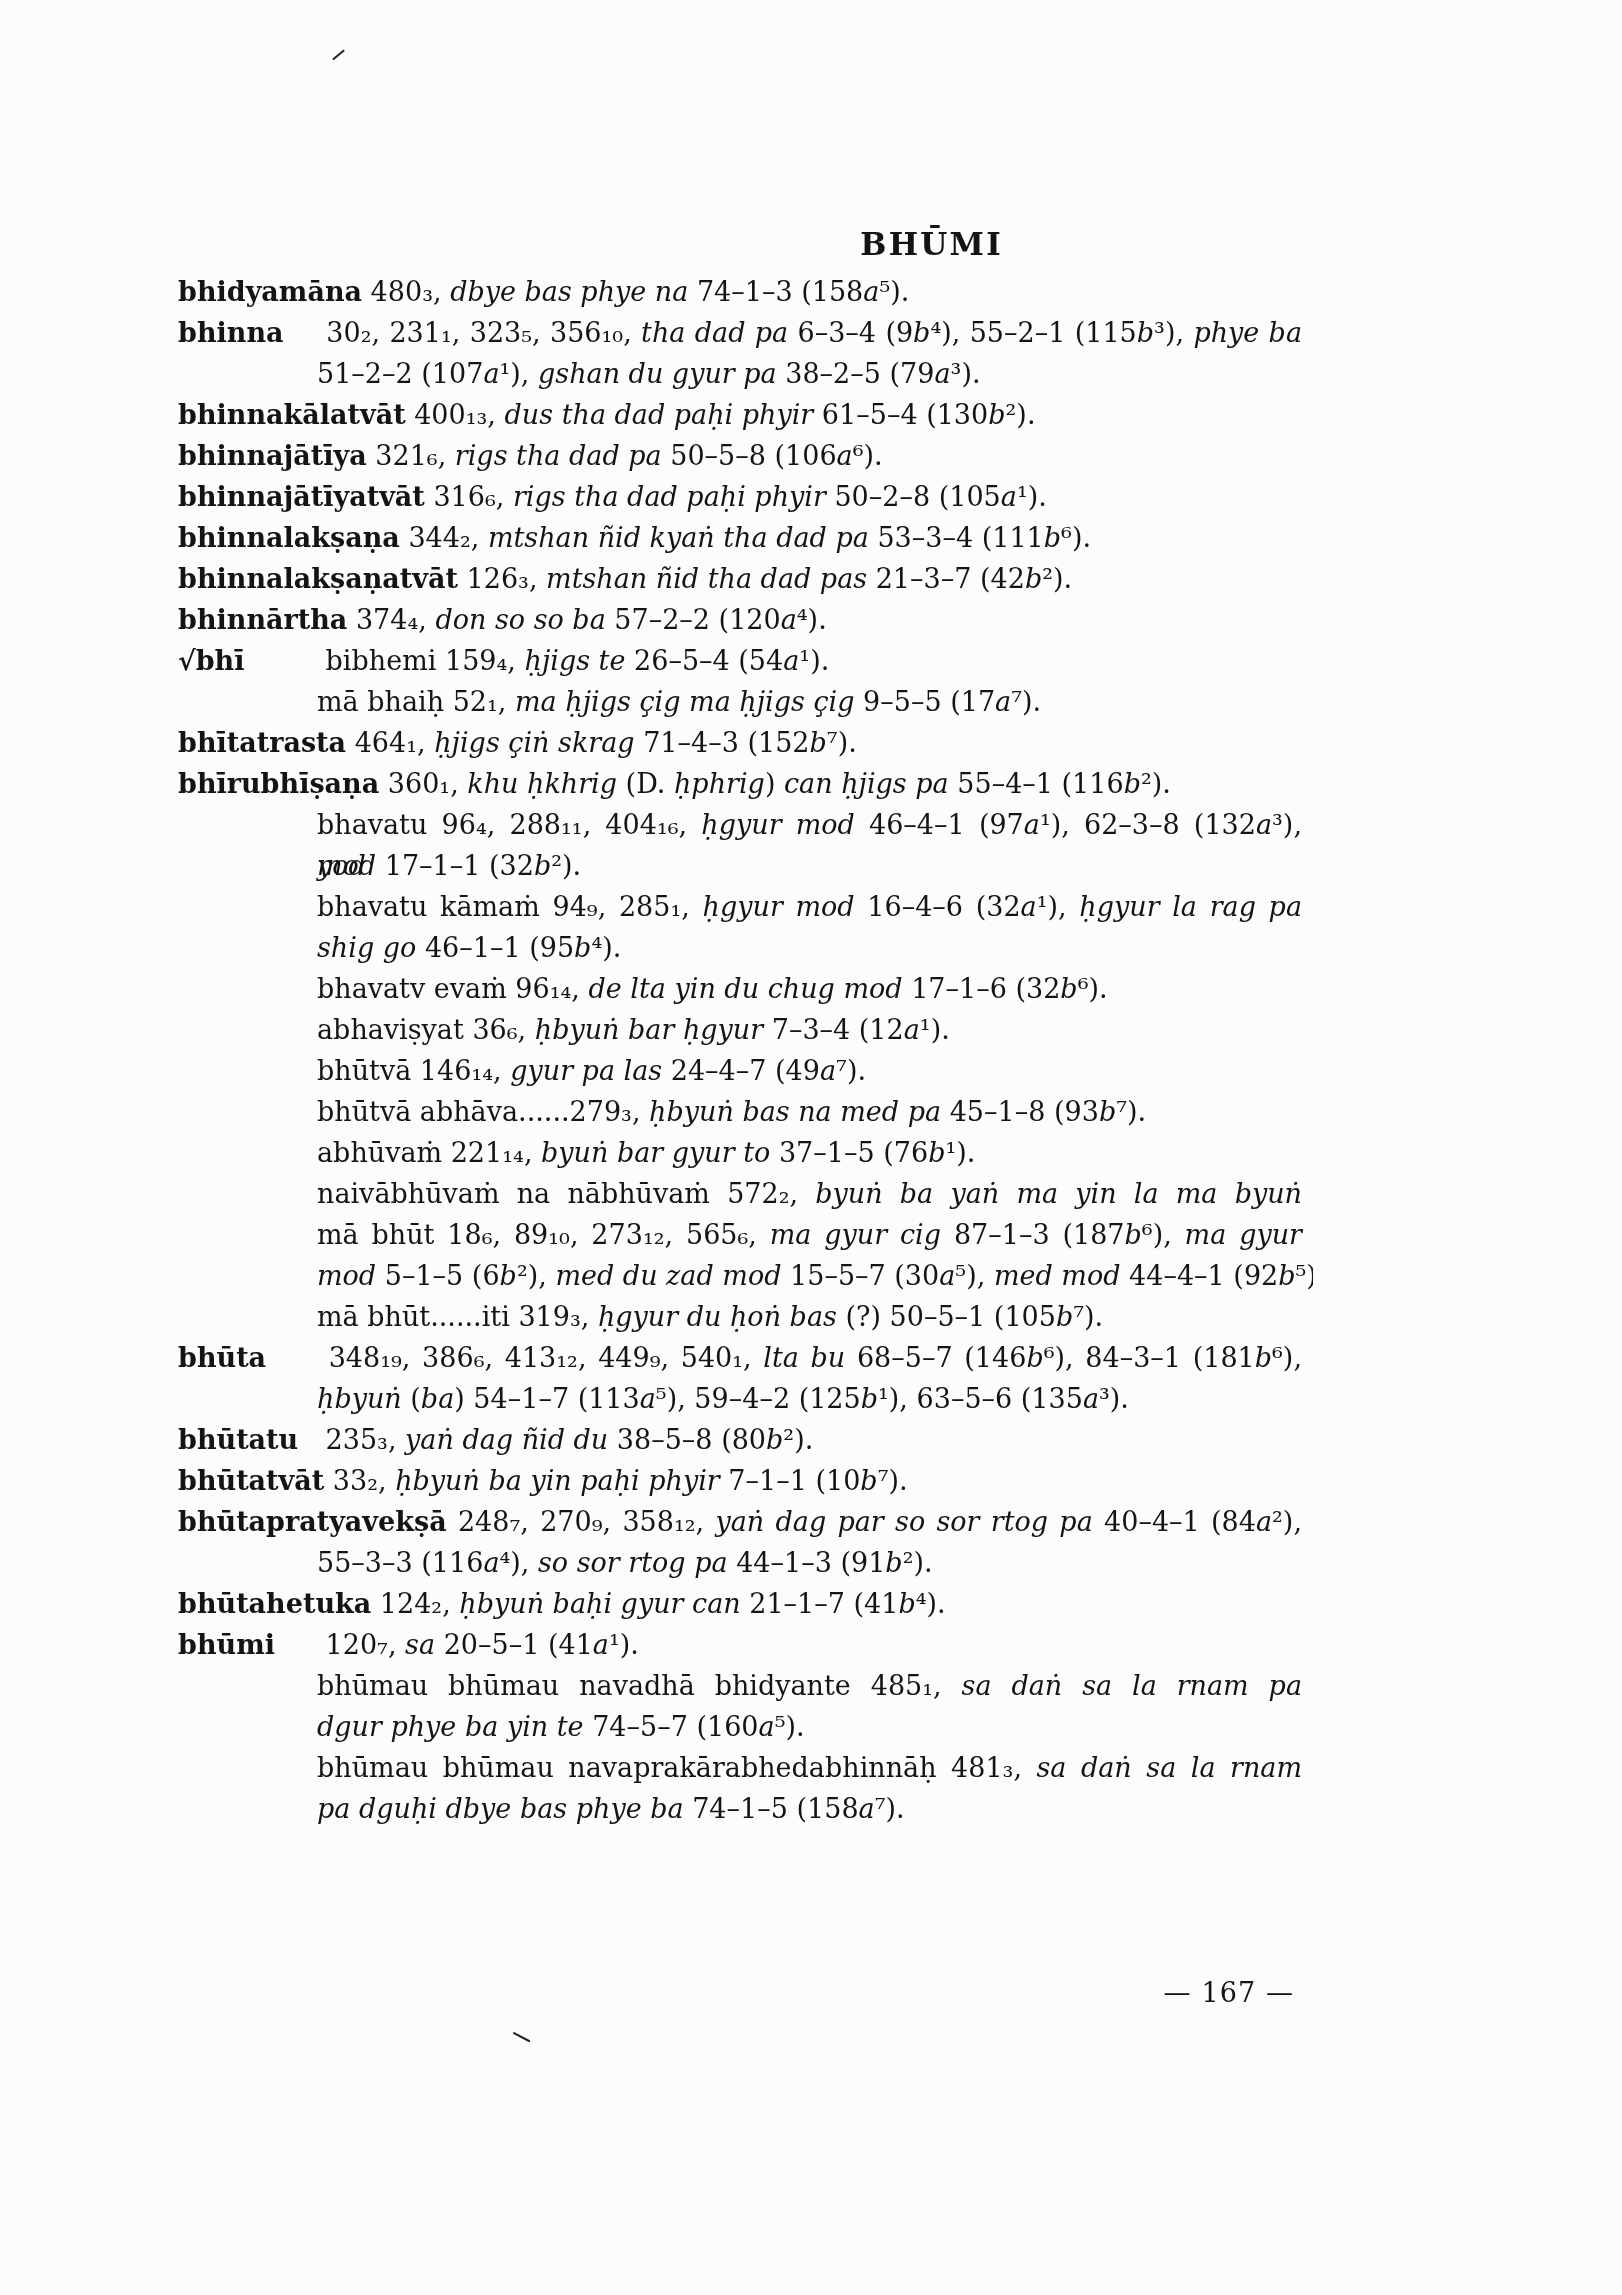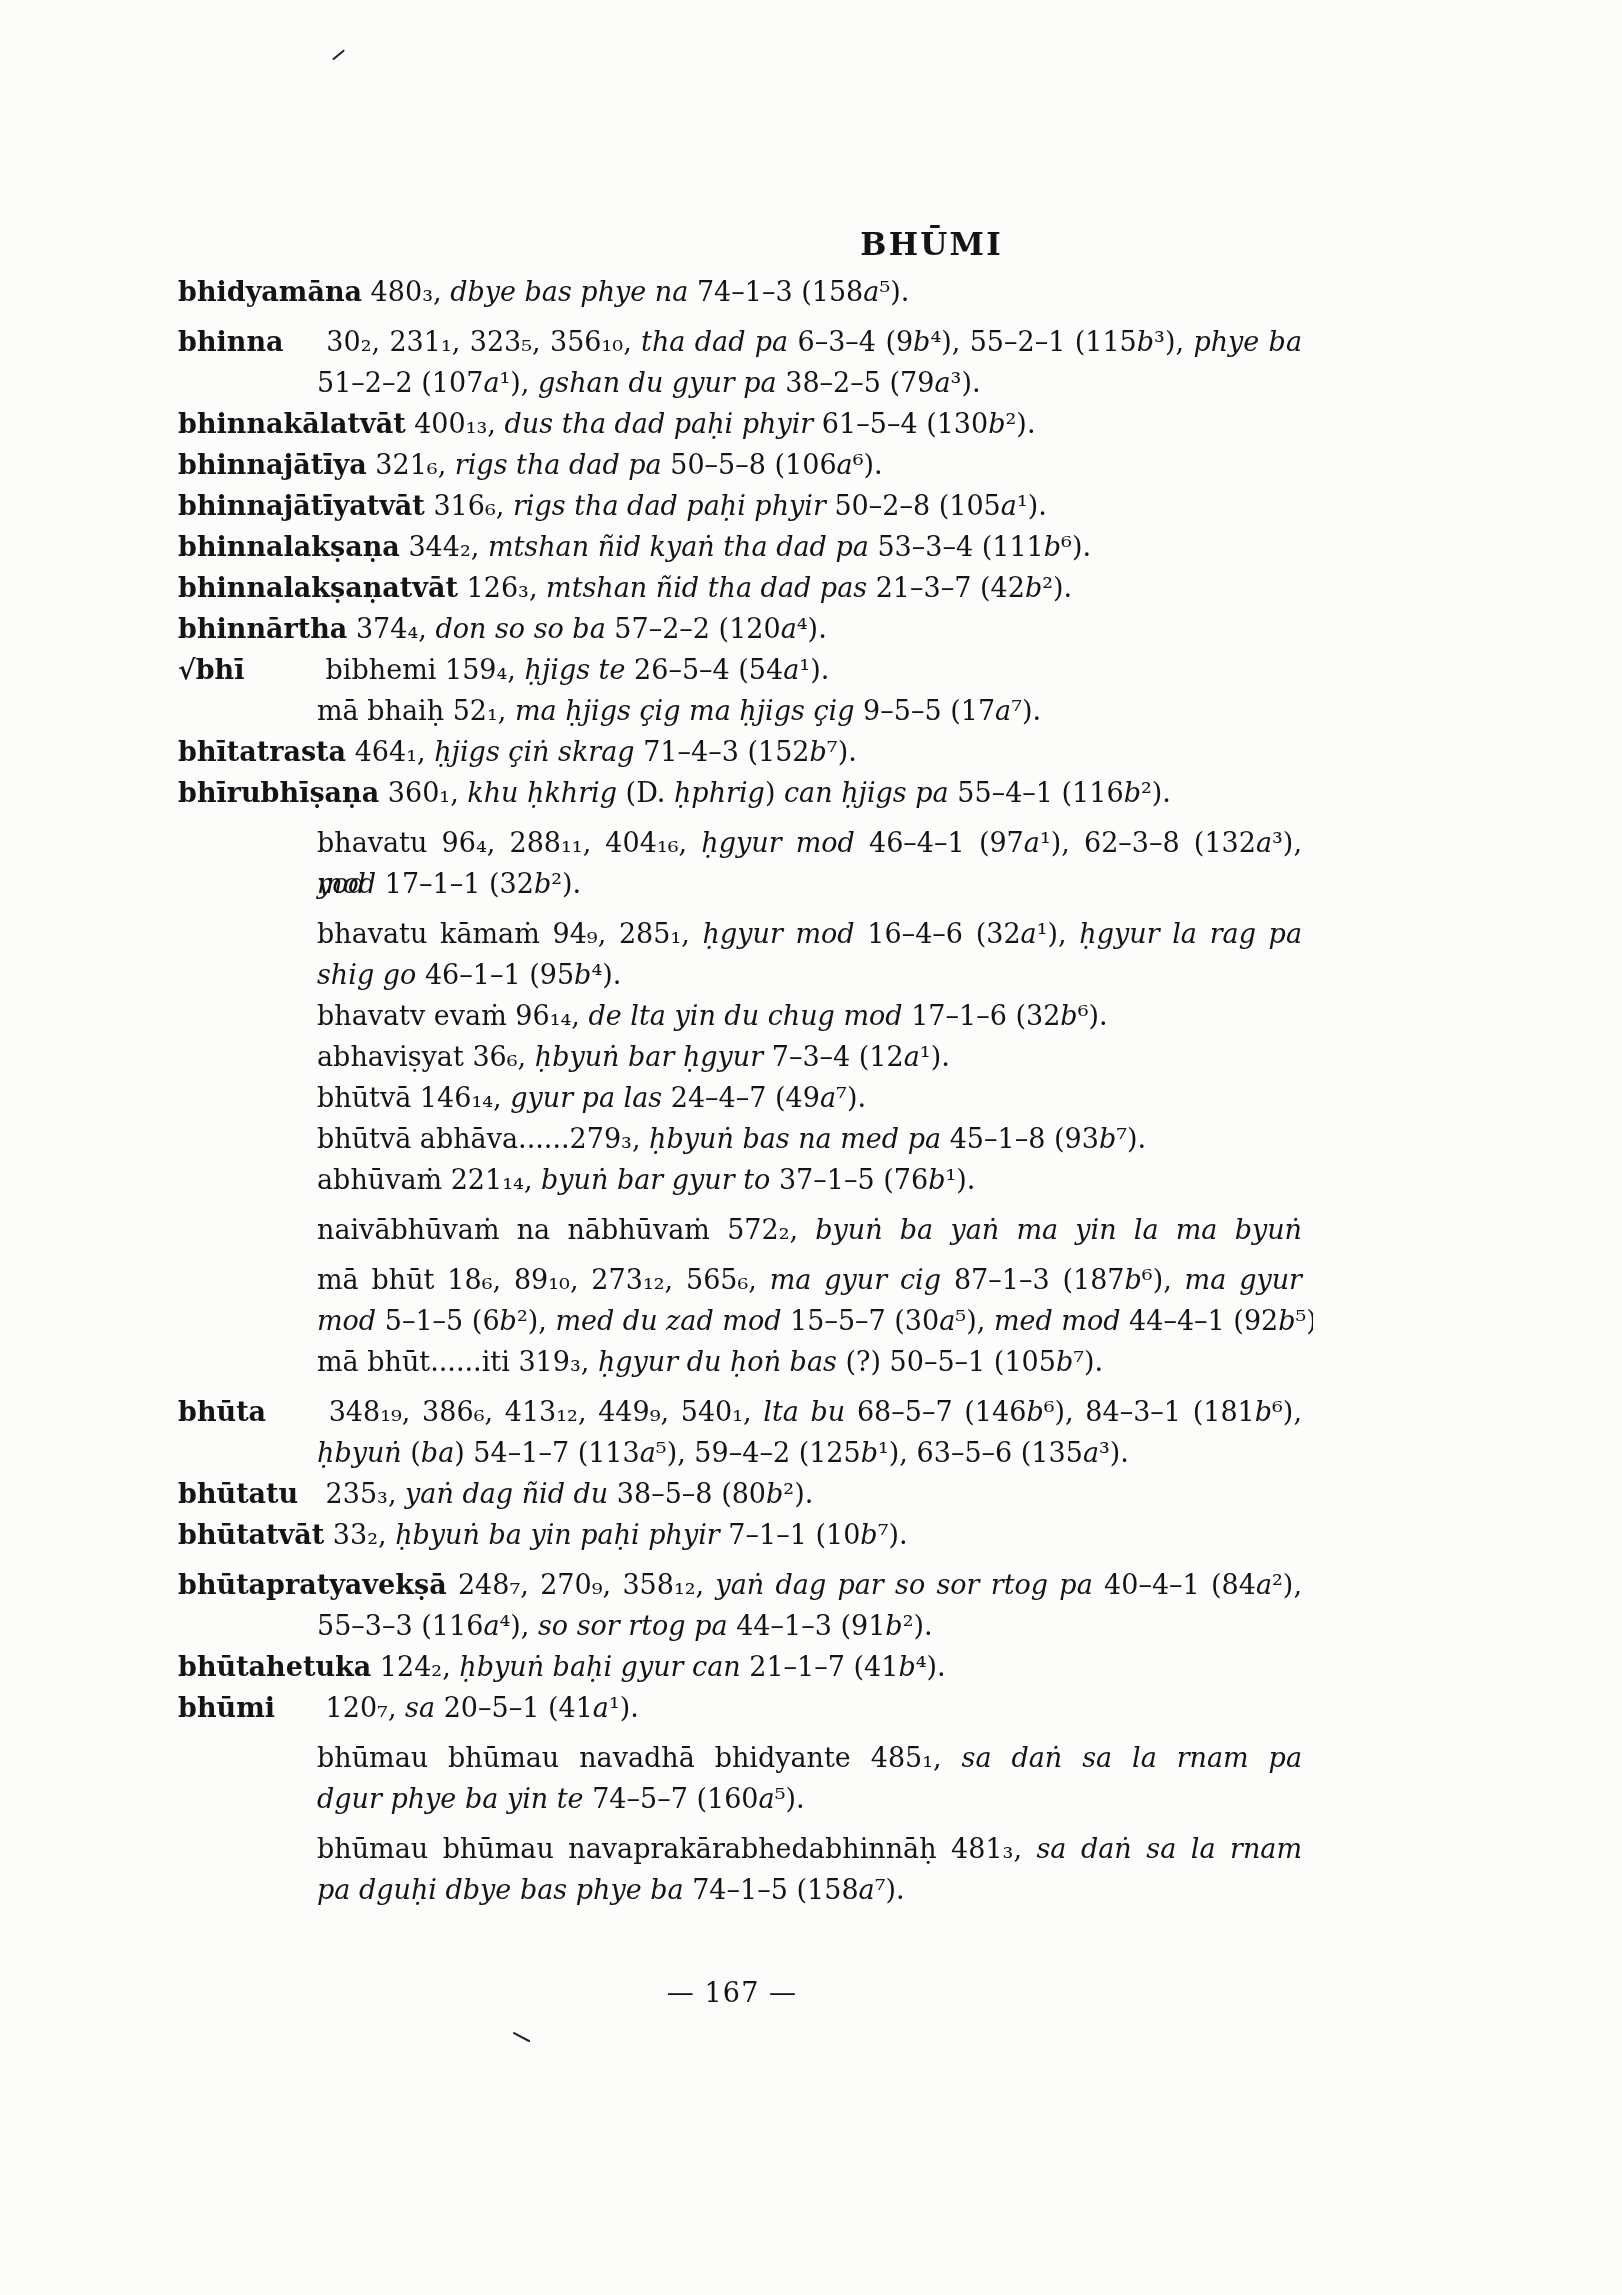--- a/index.html
+++ b/index.html
@@ -37,35 +37,34 @@
     height: 41px;
     line-height: 41px;
     white-space: nowrap;
     font-size: 27px;
   }
   .line.cont { padding-left: 139px; }
   .line.full {
     white-space: normal;
     text-align: justify;
     text-align-last: justify;
-    margin-top: 9px;
   }
   .seg-b {
     font-weight: 700;
     display: inline-block;
     min-width: 139px;
   }
   .seg-r { font-weight: 400; font-style: normal; }
   .seg-i { font-style: italic; }
   .page-number {
     position: absolute;
     left: 170px;
     top: 1977px;
     width: 1124px;
-    text-align: center;
+    text-align: right;
     font-size: 27px;
     letter-spacing: 1.1px;
   }
   .scan-artifact {
     position: absolute;
     width: 19px;
     height: 2.3px;
     background: #222;
     border-radius: 1.1px;
   }

